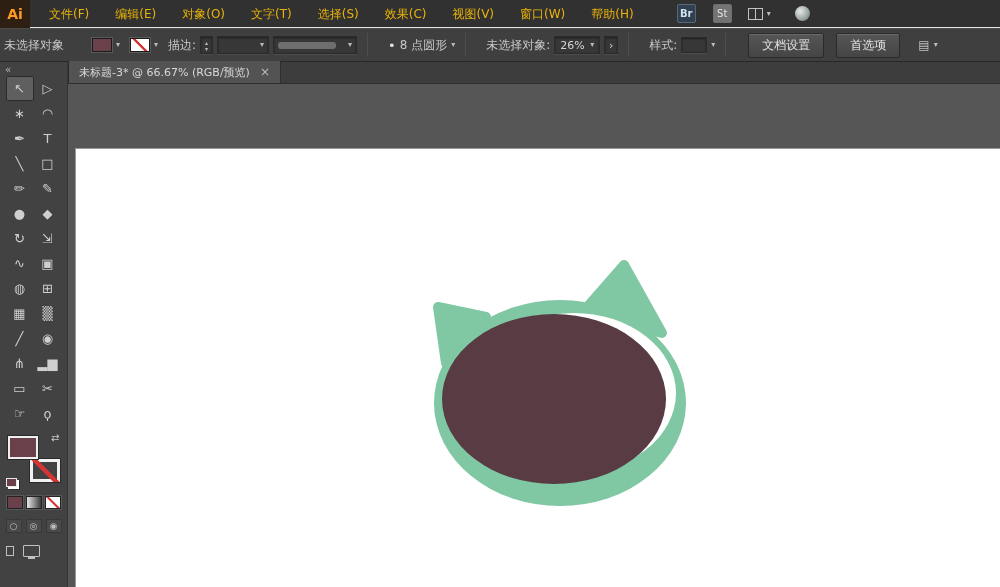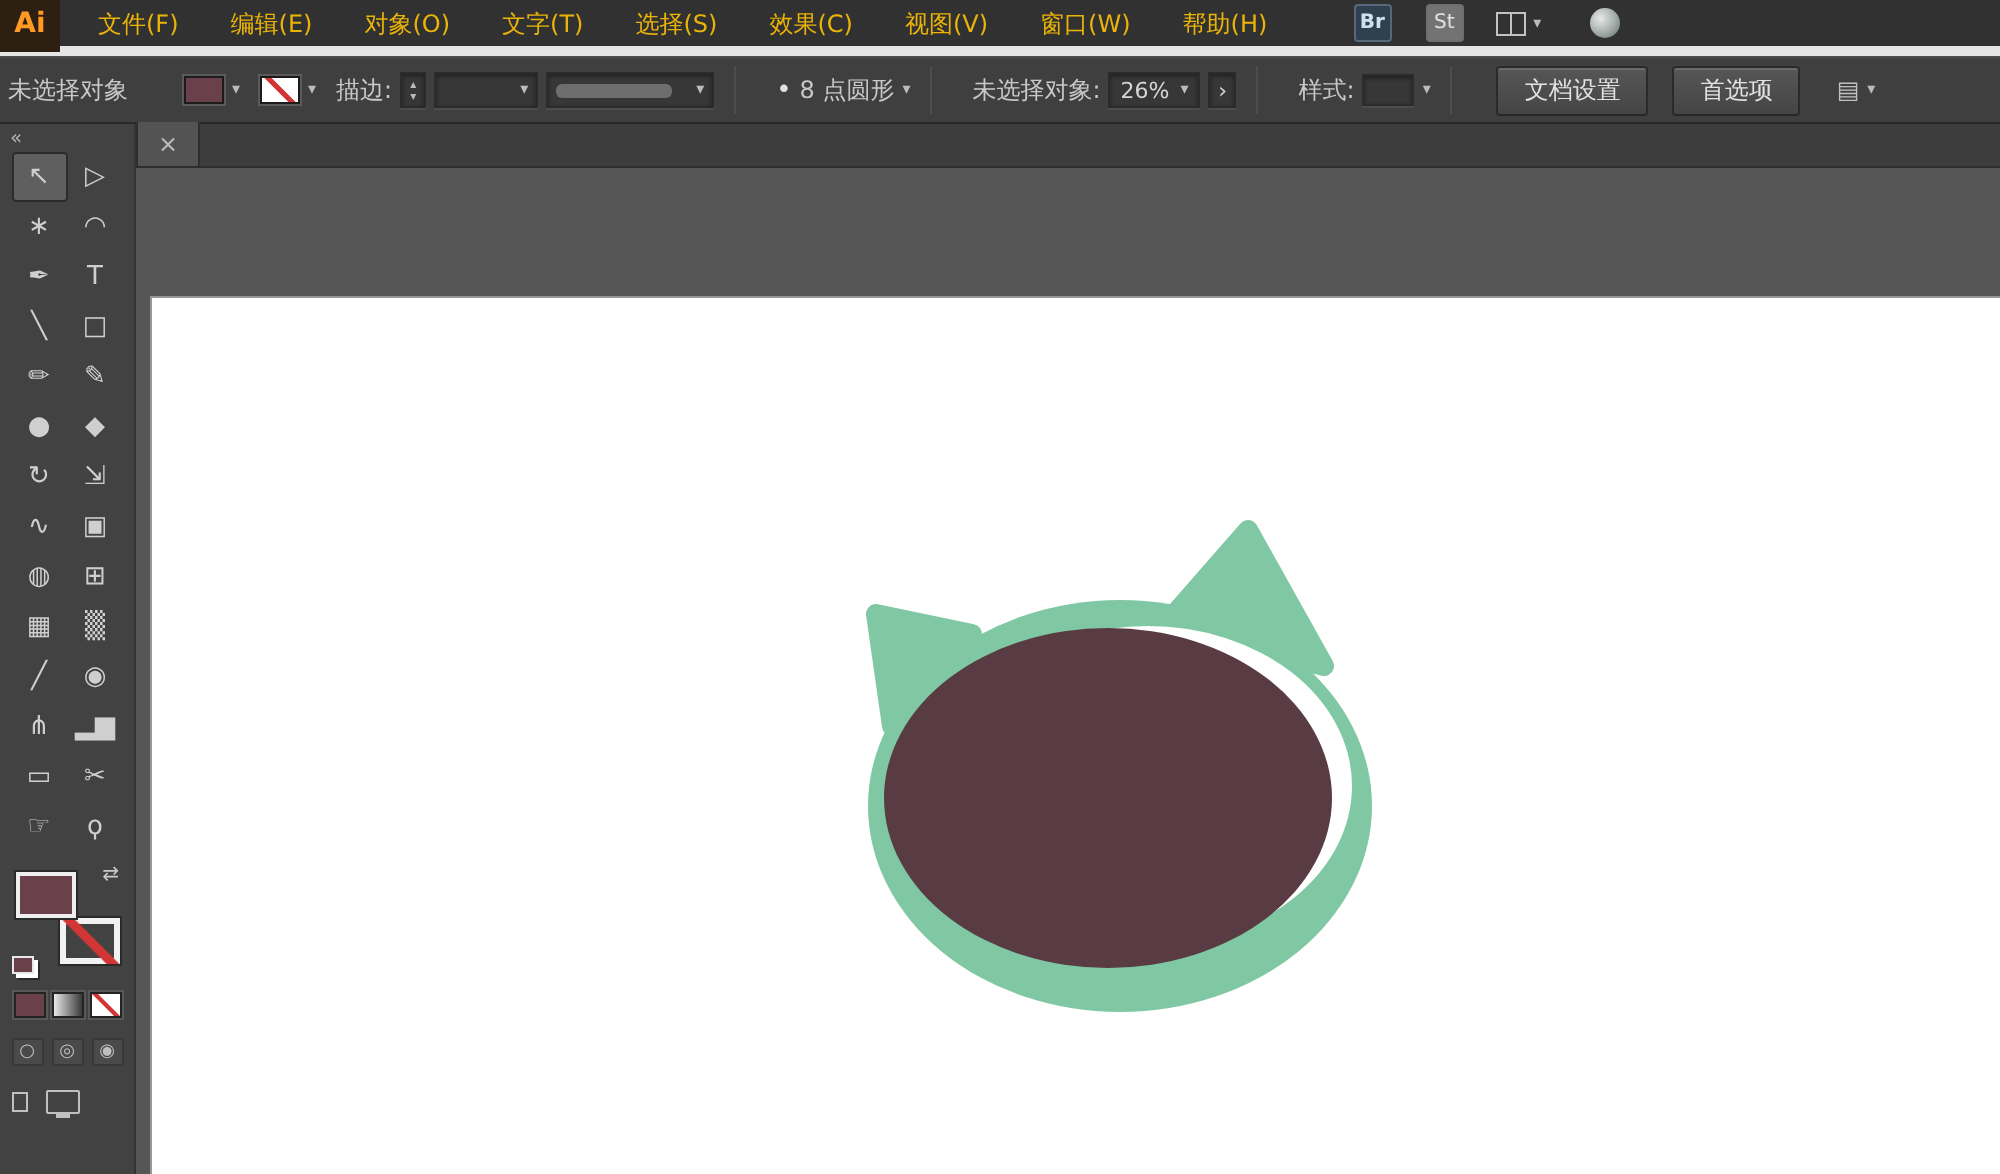--- a/index.html
+++ b/index.html
@@ -1,20 +1,20 @@
 <!DOCTYPE html>
 <html><head>
 <meta charset="utf-8">
 <style>
   * { margin:0; padding:0; box-sizing:border-box; }
   html,body { width:1000px; height:587px; overflow:hidden; }
   body { font-family:"DejaVu Sans","Liberation Sans",sans-serif; background:#565656; position:relative; }
 
   
-  .menubar { height:28px; background:#313131; border-bottom:5px solid #e5e5e5; display:flex; align-items:center; }
+  .menubar { height:28px; background:#313131; border-bottom:1px solid #e5e5e5; display:flex; align-items:center; }
   .logo { width:30px; height:28px; background:#2d2013; color:#ff9a23; font-weight:bold; font-size:14px;
           display:flex; align-items:center; justify-content:center; }
   .menus { display:flex; align-items:center; margin-left:6px; }
   .menu-item { padding:0 13px; height:28px; line-height:28px; font-size:12px; color:#eab308; cursor:default; }
   .badge { width:19px; height:19px; border-radius:2px; font-size:10px; display:flex; align-items:center;
            justify-content:center; cursor:default; }
   .badge-br { margin-left:30px; background:#31404f; border:1px solid #56697c; color:#cfe0ee;font-weight:bold; }
   .badge-st { margin-left:17px; background:#737373; border:1px solid #6e6e6e; color:#e2e2e2; }
   .arrange { margin-left:16px; display:flex; align-items:center; gap:4px; cursor:default; }
   .grid-icon { width:15px; height:12px; border:1px solid #c2c2c2; position:relative; display:inline-block; }
@@ -246,20 +246,21 @@
 
     <div class="sm-row">
       <span class="doc-ic"></span>
       <span class="monitor-ic"></span>
     </div>
   </div>
 
   <div class="docarea">
     <div class="tabbar">
       <div class="tab">
+        <span>未标题-3* @ 66.67% (RGB/预览)</span>
         <span class="tab-close">×</span>
       </div>
     </div>
     <div class="canvas">
       <div class="artboard">
         <svg class="artwork-svg" viewBox="0 0 260 255" xmlns="http://www.w3.org/2000/svg">
           <g fill="#7fc8a3" stroke="#7fc8a3">
             <ellipse cx="128" cy="150" rx="126" ry="103" stroke="none"></ellipse>
             <path d="M150 60 L192 12 L230 80 Z" stroke-width="10" stroke-linejoin="round"></path>
             <path d="M14 110 L6 54 L54 64 Z" stroke-width="10" stroke-linejoin="round"></path>

